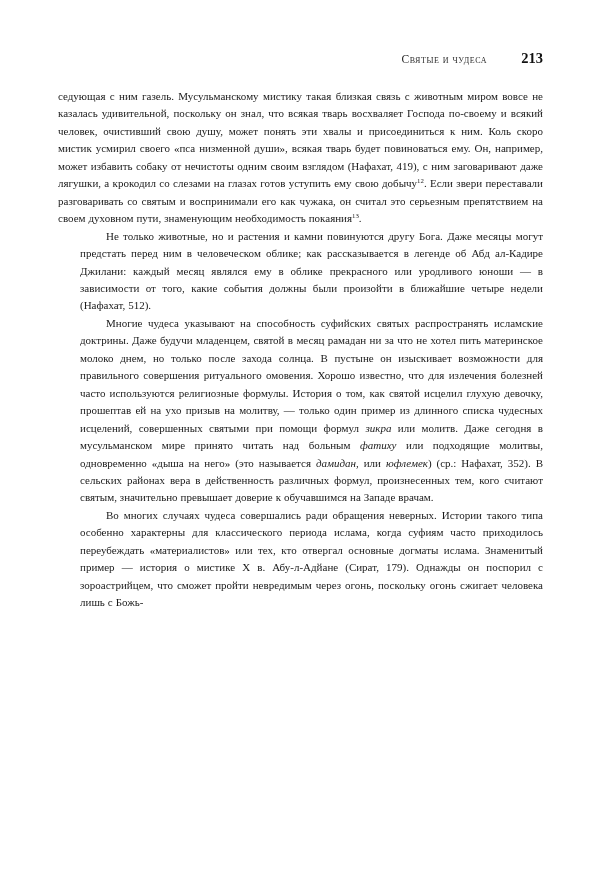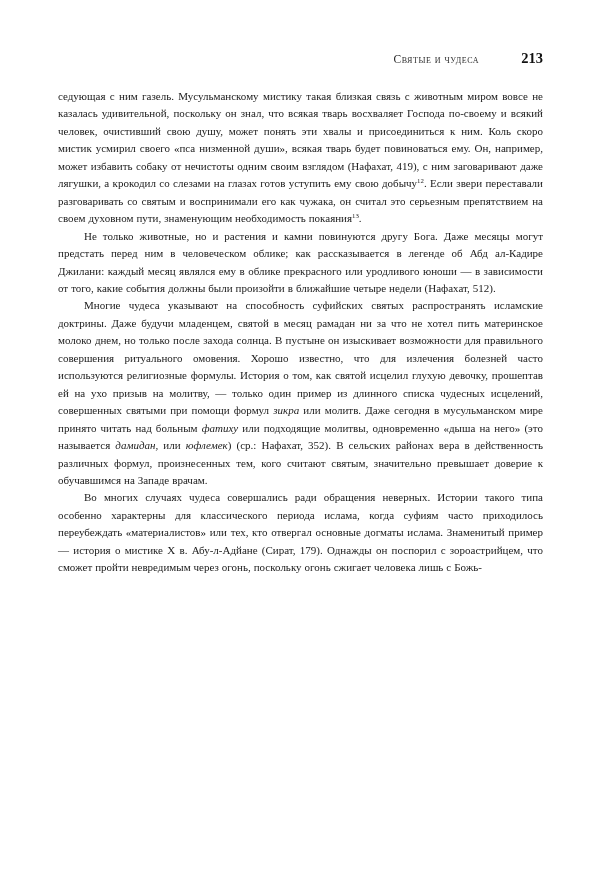--- a/index.html
+++ b/index.html
@@ -34,21 +34,21 @@
     font-variant: small-caps;
     font-size: 11.5px;
     letter-spacing: 0.55px;
     color: #2a2a2a;
     white-space: nowrap;
   }
   .running-head__folio {
     font-size: 14.5px;
     font-weight: bold;
     color: #111111;
-    margin-left: 36px;
+    margin-left: 28px;
     min-width: 28px;
     text-align: right;
   }
 
   
   .textblock {
     position: absolute;
     top: 88px;
     left: 58px;
     width: 485px;
@@ -58,20 +58,21 @@
     font-size: 11px;
     line-height: 17.45px;
     text-align: justify;
     text-justify: inter-word;
     text-indent: 0;
     hyphens: none;
     word-spacing: 0.02em;
   }
   .para--indent {
     text-indent: 26px;
+    margin-left: 22px;
   }
   .para em,
   .para i {
     font-style: italic;
   }
   sup {
     font-size: 0.62em;
     line-height: 0;
     vertical-align: 0.52em;
   }

